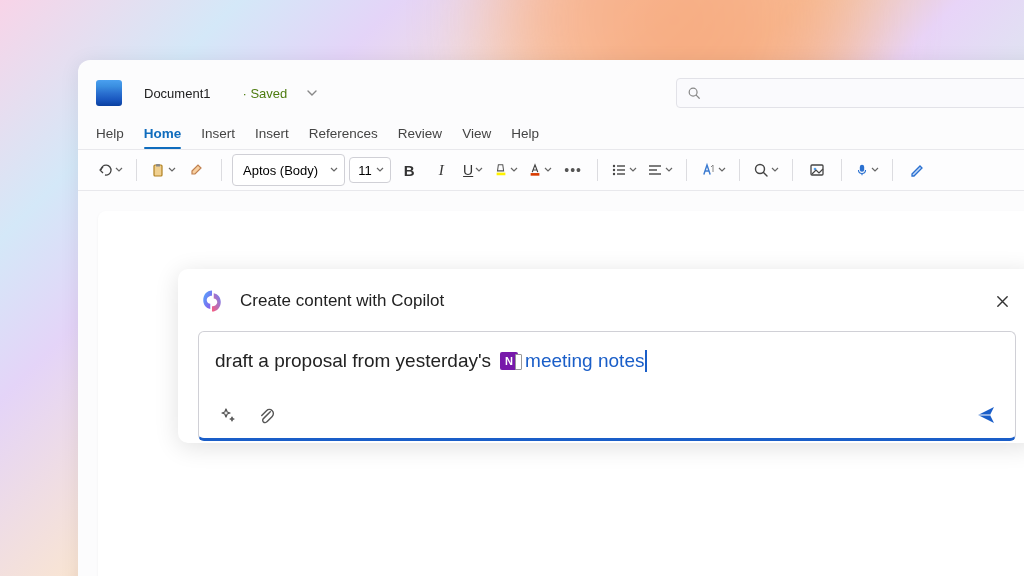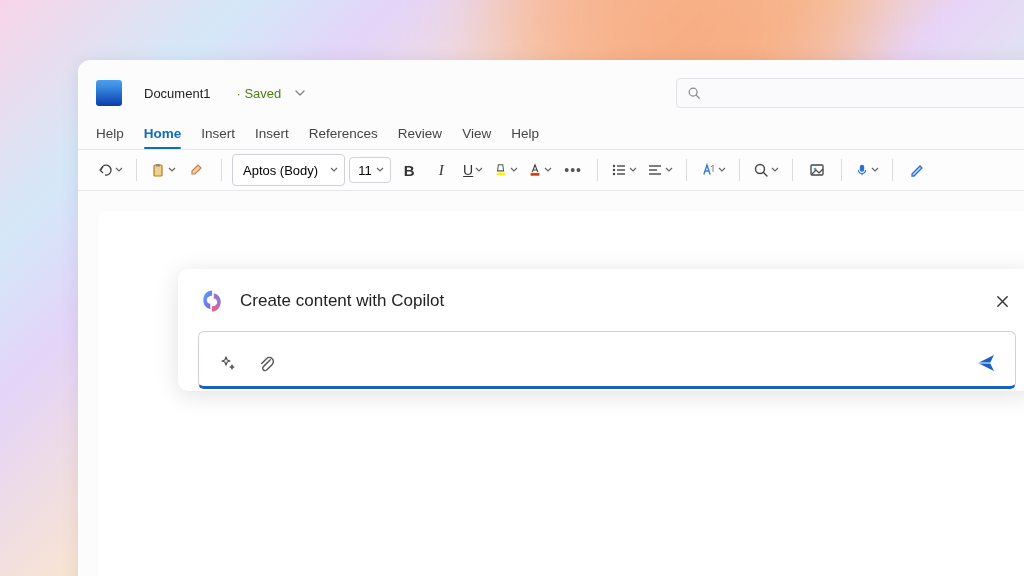--- a/index.html
+++ b/index.html
@@ -44,21 +44,21 @@
     }
     .word-icon {
       width: 26px;
       height: 26px;
       background: linear-gradient(180deg, #4aa0f0 0%, #3a8ee0 25%, #2a70d0 50%, #1a58c0 75%, #0a40a0 100%);
       border-radius: 3px;
     }
     .doc-title-area {
       display: flex;
       align-items: center;
-      gap: 14px;
+      gap: 20px;
       font-size: 13px;
       color: #444;
     }
     .doc-title {
       color: #222;
     }
     .doc-saved {
       color: #4d7c0f;
       margin-left: 12px;
     }
@@ -506,20 +506,28 @@
         </svg>
         <span class="copilot-title">Create content with Copilot</span>
         <div class="close-btn">
           <svg viewBox="0 0 16 16" width="15" height="15">
               <path d="M3 3 L13 13 M13 3 L3 13" stroke="#333" stroke-width="1.5" stroke-linecap="round"></path>
             </svg>
         </div>
       </div>
 
       <div class="copilot-input">
+        <div class="prompt-line">
+          <span>draft a proposal from yesterday's </span>
+          <span class="onenote-chip">
+            <span class="onenote-icon">N</span>
+          </span>
+          <span class="ref-link">meeting notes</span>
+          <span class="text-cursor"></span>
+        </div>
         <div class="input-actions">
           <div class="icon-btn">
             <svg viewBox="0 0 20 20" width="20" height="20">
               <path d="M8 4 L9.2 7 L12 8 L9.2 9 L8 12 L6.8 9 L4 8 L6.8 7 Z" stroke="#555" stroke-width="1.3" fill="none" stroke-linejoin="round"></path>
               <path d="M14 12 L14.6 13.5 L16 14 L14.6 14.5 L14 16 L13.4 14.5 L12 14 L13.4 13.5 Z" stroke="#555" stroke-width="1.1" fill="none" stroke-linejoin="round"></path>
             </svg>
           </div>
           <div class="icon-btn">
             <svg viewBox="0 0 20 20" width="19" height="19">
               <path d="M14 6 L7 13 A2.5 2.5 0 1 0 10.5 16.5 L16 11 A4 4 0 1 0 10 5 L5 10" stroke="#555" stroke-width="1.5" fill="none" stroke-linecap="round"></path>

